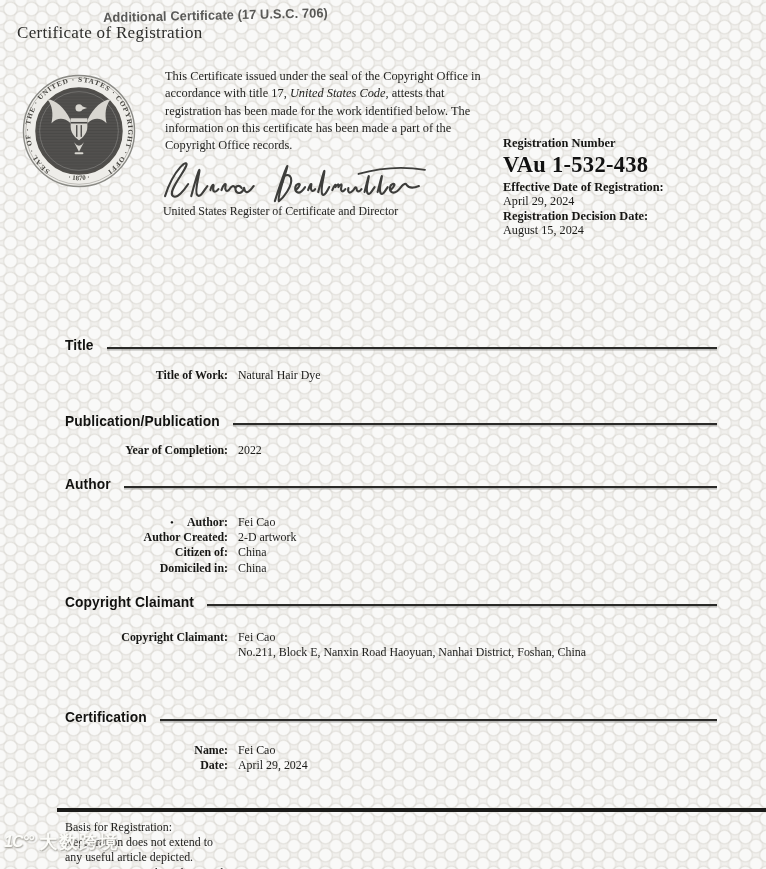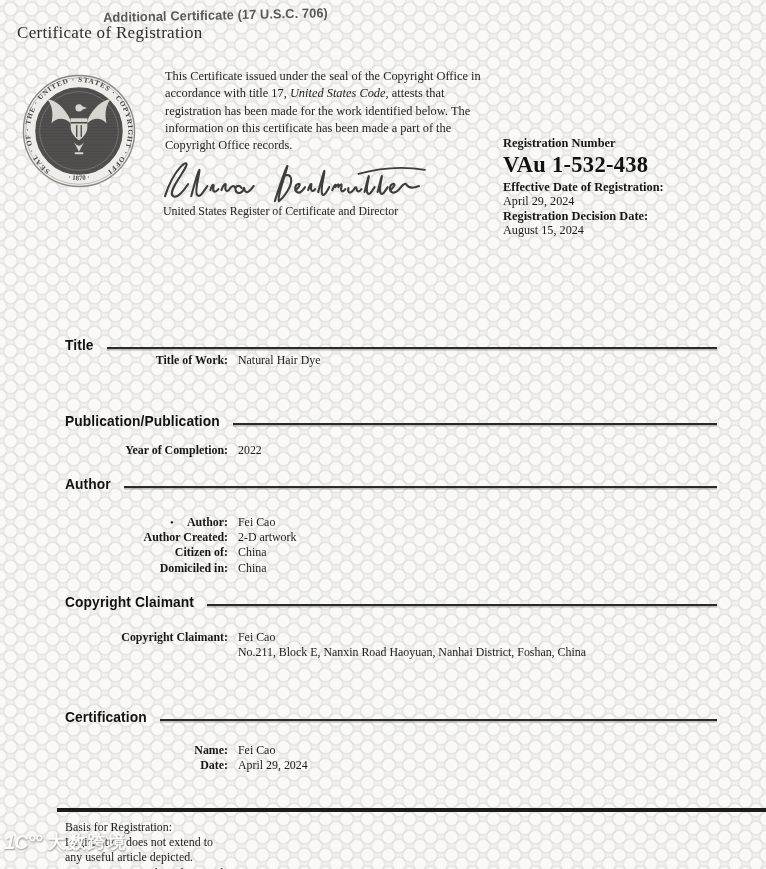--- a/index.html
+++ b/index.html
@@ -55,21 +55,21 @@
   .thick-line{left:57px;right:0;top:808px;height:3.8px;background:#1b1b19;}
   .notes{left:65px;top:820px;right:49px;}
   .notes .val{max-width:446px;}
   
   .watermark{
     left:4px;top:830px;display:flex;align-items:center;gap:6px;
     color:#fdfdfa;opacity:0.95;
     text-shadow:0 1px 2px rgba(143,141,134,0.75), 1px 1px 1px rgba(143,141,134,0.5);
     font-family:"Liberation Sans","DejaVu Sans",sans-serif;font-weight:bold;
   }
-  .wm-logo{font-size:20px;font-style:italic;letter-spacing:-1px;}
+  .wm-logo{font-size:16px;font-style:italic;letter-spacing:-1px;}
   .wm-text{font-size:18px;letter-spacing:2px;}
 </style>
 </head>
 <body>
 
 <div class="doc">
 
   <div class="abs stamp">Additional Certificate (17 U.S.C. 706)</div>
   <div class="abs cert-title">Certificate of Registration</div>
 
@@ -138,21 +138,21 @@
     <div class="reg-value">April 29, 2024</div>
     <div class="reg-label">Registration Decision Date:</div>
     <div class="reg-value">August 15, 2024</div>
   </div>
 
   <div class="sec" style="top:338px;">
     <div class="sec-head">
       <span class="h">Title</span>
       <span class="rule"></span>
     </div>
-    <div class="rows" style="">
+    <div class="rows" style="margin-top:15px;">
       <div class="row">
         <span class="lbl">Title of Work:</span>
         <span class="val">Natural Hair Dye</span>
       </div>
     </div>
   </div>
 
   <div class="sec" style="top:414px;">
     <div class="sec-head">
       <span class="h">Publication/Publication</span>

